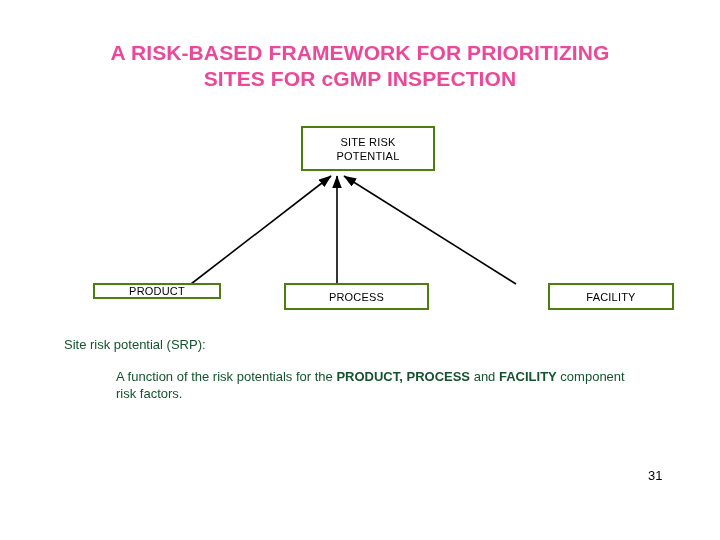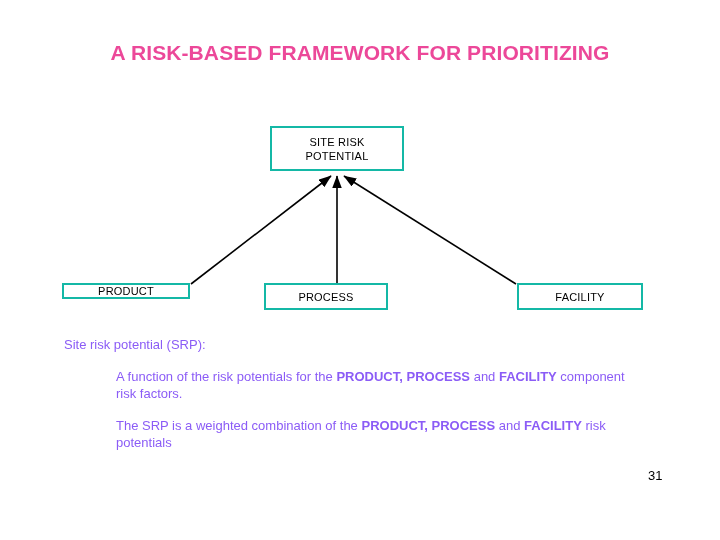--- a/index.html
+++ b/index.html
@@ -45,51 +45,52 @@
     height: 330px;
   }
   .diagram-svg {
     position: absolute;
     left: 0;
     top: 0;
   }
   .node-box {
     position: absolute;
     box-sizing: border-box;
-    border: 2px solid #14b8a6;
+    border: 2px solid #4d7c0f;
     background: #ffffff;
     display: flex;
     align-items: center;
     justify-content: center;
     text-align: center;
     font-size: 11px;
     line-height: 14px;
     font-weight: normal;
     color: #000;
     letter-spacing: 0.2px;
+    margin-left: 31px;
   }
   .node-box .node-label {
     display: block;
     white-space: pre-line;
   }
 
   #node-srp  { left: 270px; top: 126px; width: 134px; height: 45px; }
   #node-product  { left: 62px;  top: 283px; width: 128px; height: 16px; }
-  #node-process  { left: 264px; top: 283px; width: 124px; height: 27px; justify-content: center; }
+  #node-process  { left: 253px; top: 283px; width: 145px; height: 27px; justify-content: center; }
   #node-facility { left: 517px; top: 283px; width: 126px; height: 27px; }
 
   
   .body-text {
     position: absolute;
     left: 64px;
     top: 336px;
     width: 600px;
     font-size: 13px;
     line-height: 17px;
-    color: #8b5cf6;
+    color: #14532d;
   }
   .para {
     margin: 0 0 0 0;
   }
   .para.lead {
     margin-bottom: 15px;
   }
   .para.indented {
     margin-left: 52px;
     width: 516px;
@@ -109,20 +110,21 @@
     top: 468px;
     font-size: 13px;
     color: #000;
   }
 </style>
 </head>
 <body>
 
 <div class="slide-title">
   <span class="title-line">A RISK-BASED FRAMEWORK FOR PRIORITIZING</span>
+  <span class="title-line">SITES FOR cGMP INSPECTION</span>
 </div>
 
 <div class="diagram">
 
   <svg class="diagram-svg" width="720" height="330" viewBox="0 0 720 330">
     <defs>
       <marker id="arrowhead" markerWidth="9" markerHeight="9" refX="7.6" refY="3" orient="auto" markerUnits="strokeWidth">
         <path d="M0,0 L8,3 L0,6 Z" fill="#000000"></path>
       </marker>
     </defs>
@@ -150,17 +152,16 @@
   <div class="node-box" id="node-facility">
     <span class="node-label">FACILITY</span>
   </div>
 </div>
 
 <div class="body-text">
   <p class="para lead">Site risk potential (SRP):</p>
 
   <p class="para indented"><span>A function of the risk potentials for the </span><b>PRODUCT, PROCESS</b><span> and </span><b>FACILITY</b><span> component risk factors.</span></p>
 
-  <p class="para indented"><span>The SRP is a weighted combination of the </span><b>PRODUCT, PROCESS</b><span> and </span><b>FACILITY</b><span> risk potentials</span></p>
 
 </div>
 
 <div class="page-number">31</div>
 
 </body></html>

